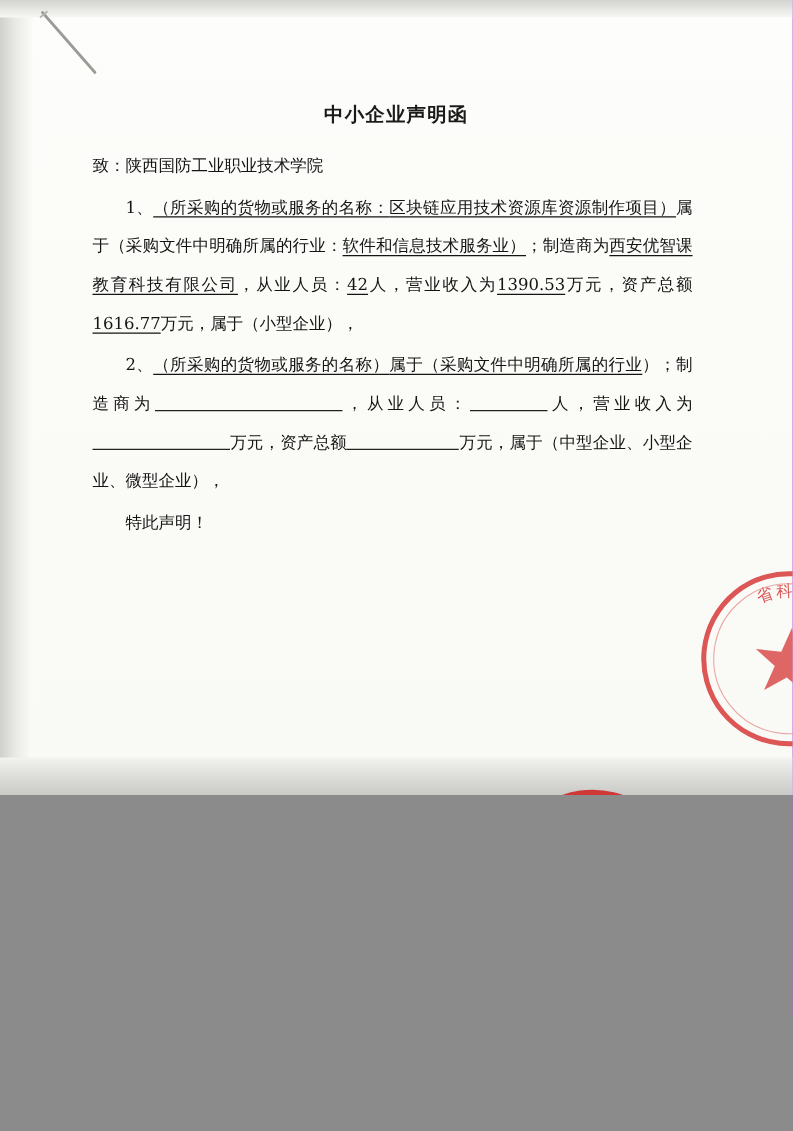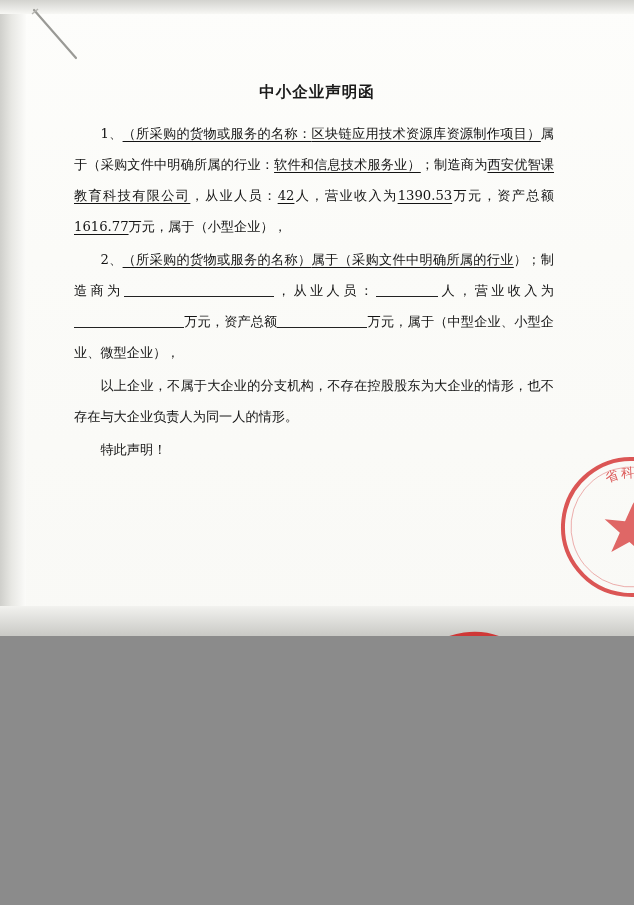--- a/index.html
+++ b/index.html
@@ -179,31 +179,33 @@
       <path d="M2 6 L8 1" stroke="#b5b5b1" stroke-width="1.4" fill="none"></path>
     </svg>
   </div>
 
   <div class="content">
 
     <div class="doc-title">中小企业声明函</div>
 
     <div class="body-block">
 
+      <p class="para">
+        <span>致：</span><span>陕西国防工业职业技术学院</span>
+      </p>
 
 
       <p class="para indent">
         <span>1、</span><span class="u">（所采购的货物或服务的名称：</span><span class="u">区块链应用技术资源库资源制作项目）</span><span>属于（采购文件中明确所属的行业：</span><span class="u">软件和信息技术服务业）</span><span>；制造商为</span><span class="u">西安优智课教育科技有限公司</span><span>，从业人员：</span><span class="u">42</span><span>人，</span><span>营业收入为</span><span class="u">1390.53</span><span>万元，</span><span>资产总额</span><span class="u">1616.77</span><span>万元，</span><span>属于（</span><span>小型企业</span><span>），</span>
       </p>
 
       <p class="para indent">
         <span>2、</span><span class="u">（所采购的货物或服务的名称）</span><span class="u">属于（采购文件中明确所属的行业</span><span>）；制造商为</span><span class="blank-line w150"></span><span>，从业人员：</span><span class="blank-line w62"></span><span>人，</span><span>营业收入为</span><span class="blank-line w110"></span><span>万元，</span><span>资产总额</span><span class="blank-line w90"></span><span>万元，</span><span>属于（中型企业</span><span>、小型企业、微型企业），</span>
       </p>
 
-      <p class="para indent">以上企业，不属于大企业的分支机构，不存在控股股东为大企业的情形，也不存在与大企业负责人为同一人的情形。</p>
 
 
       <p class="para indent">特此声明！</p>
     </div>
 
     <div class="sign-line">
       <span>谈判供应商（公章）：</span><span>西安优智课教育科技有限公司</span>
     </div>
 
     <div class="date-line">

